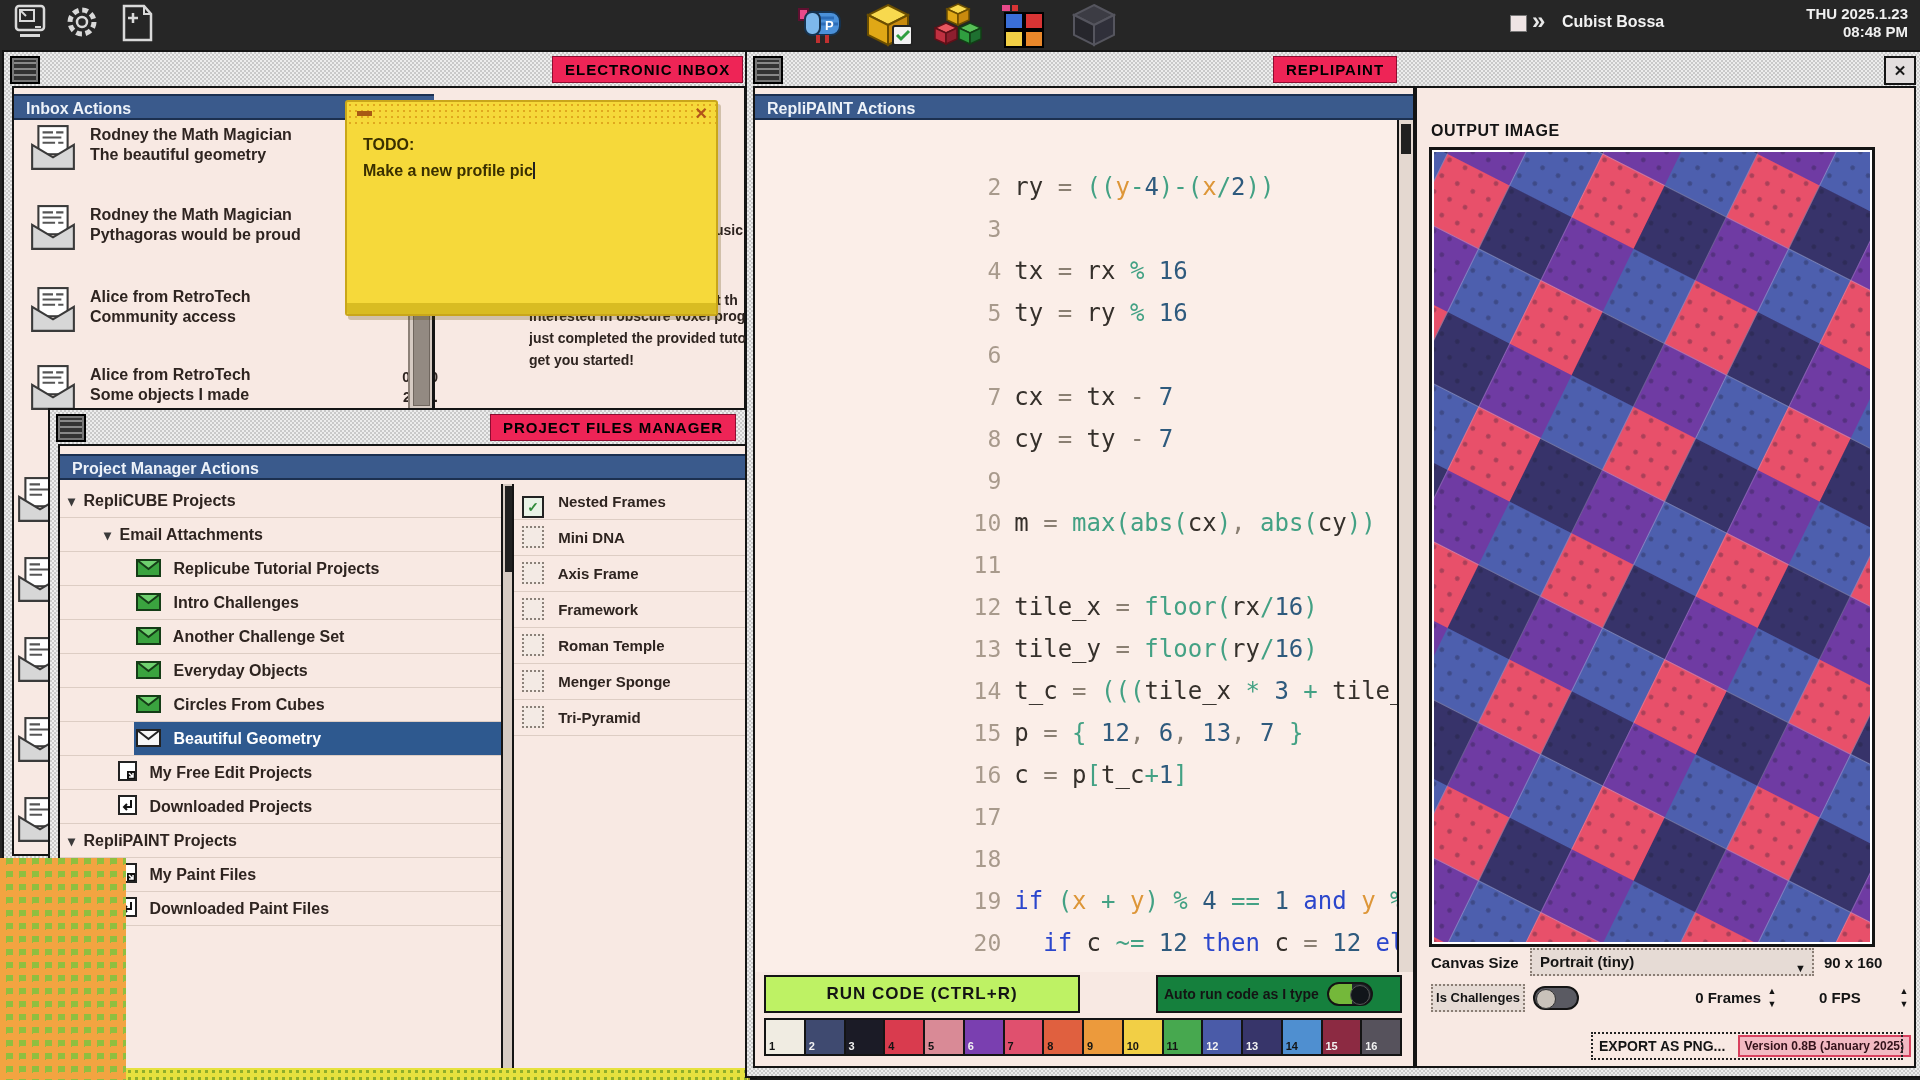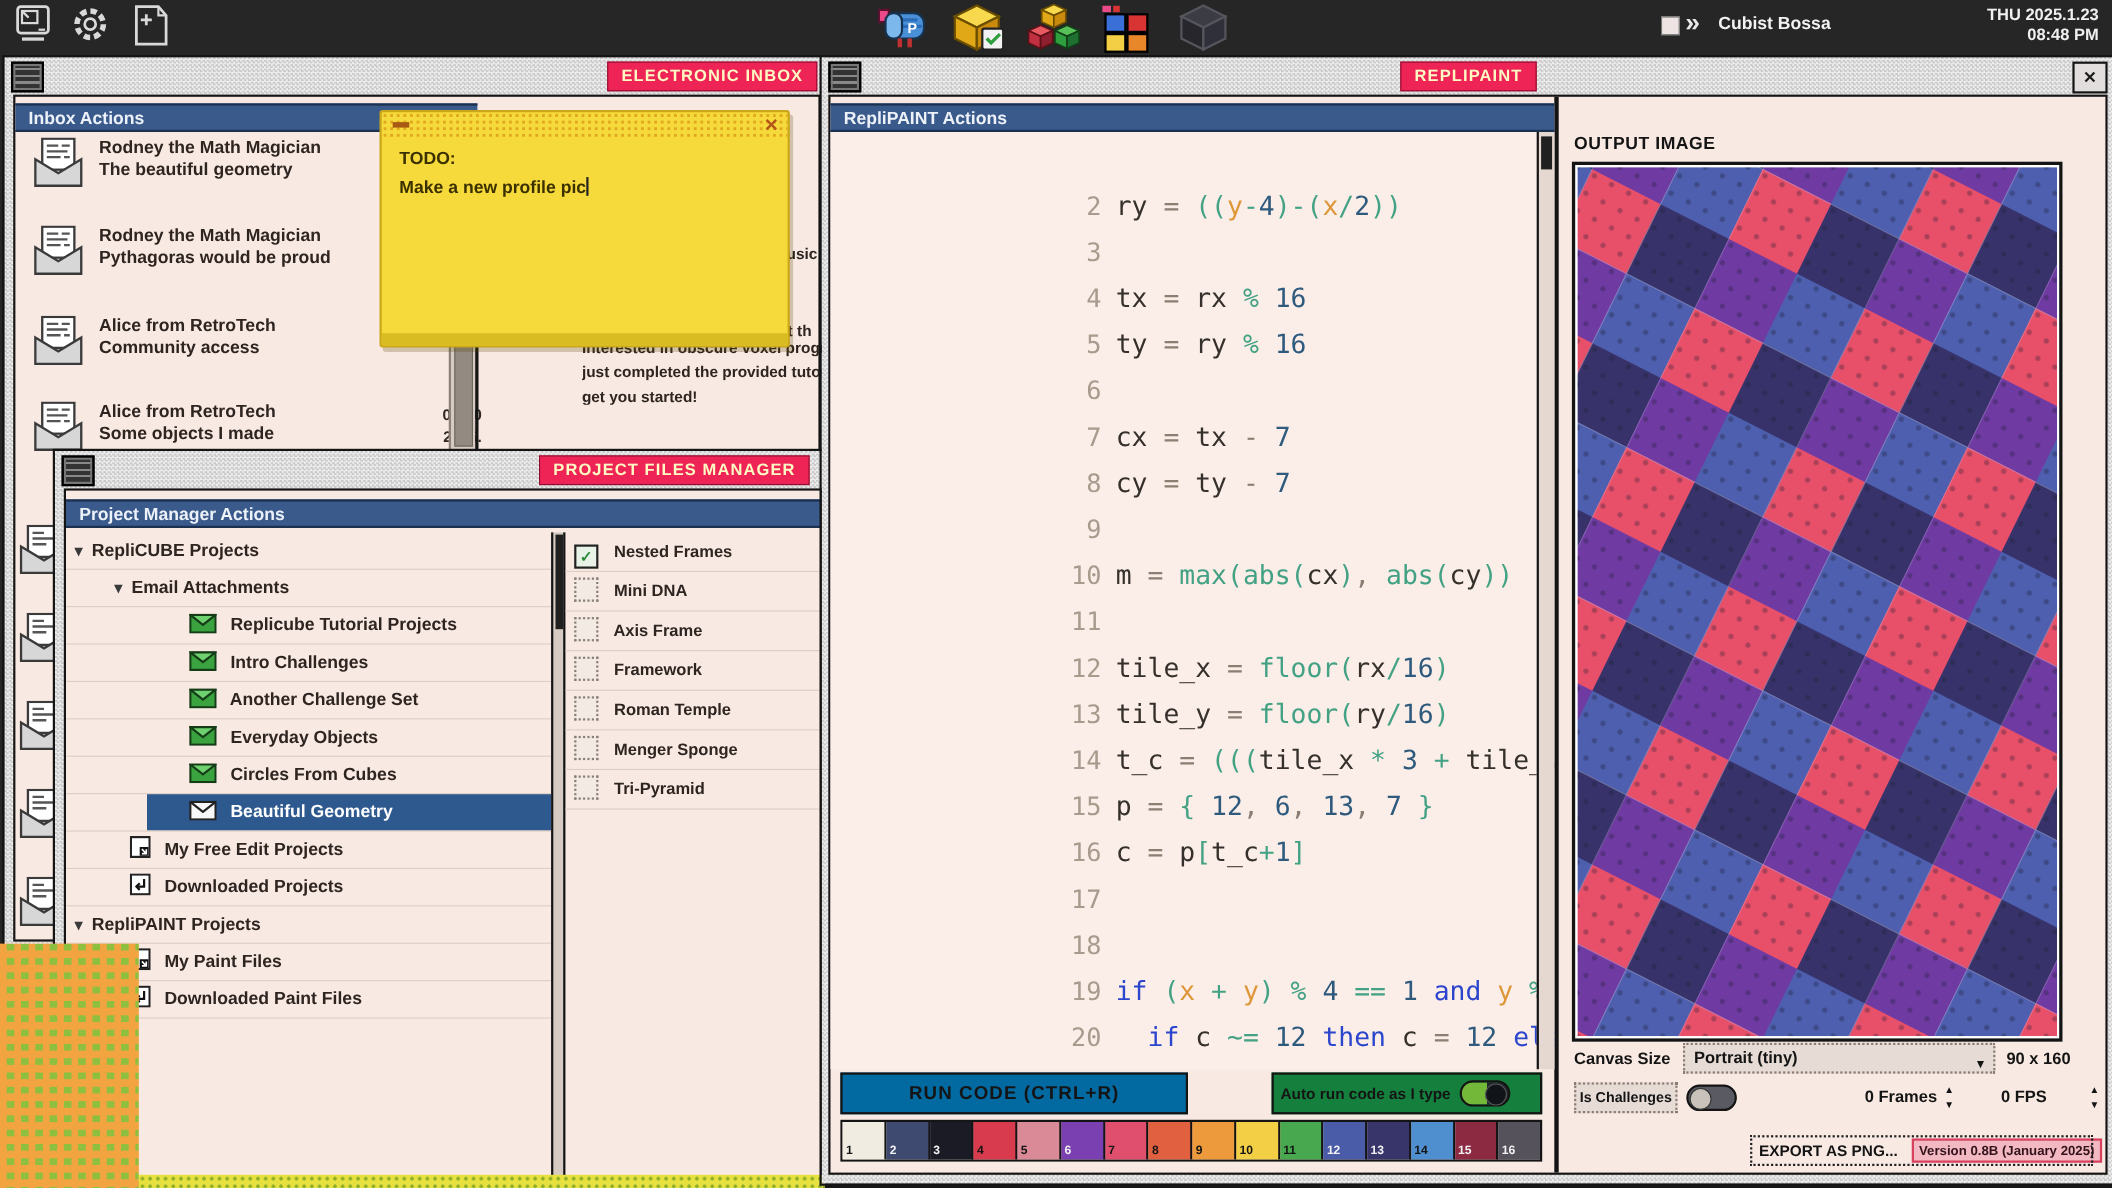--- a/index.html
+++ b/index.html
@@ -10,21 +10,21 @@
   .tb-icon{position:absolute;top:3px}
   .tb-right{position:absolute;right:12px;top:5px;text-align:right;color:#f0f0f0;font-weight:bold;font-size:15px;line-height:18px}
   .tb-music{position:absolute;left:1562px;top:13px;color:#f2f2f2;font-weight:bold;font-size:16px}
   .tb-chev{position:absolute;left:1532px;top:7px;color:#e8e8e8;font-size:24px;font-weight:bold}
   .tb-stop{position:absolute;left:1510px;top:15px;width:15px;height:15px;background:#efe4e4;border:1px solid #777}
   
   .win{position:absolute;border:2px solid #141414;
        background:repeating-conic-gradient(#c9c9c9 0% 25%,#ededed 0% 50%);background-size:4px 4px;
        box-shadow:3px 3px 0 rgba(0,0,0,.35)}
   .titlebar{position:absolute;left:0;top:0;right:0;height:34px}
-  .title-tag{position:absolute;top:4px;background:#ee2456;color:#fef9c3;font-weight:bold;font-size:15px;
+  .title-tag{position:absolute;top:4px;background:#ee2456;color:#000000;font-weight:bold;font-size:15px;
              letter-spacing:1px;padding:4px 12px;border:1px solid #8e0c30}
   .tb-mini{position:absolute;left:6px;top:4px;width:26px;height:24px;background:#3a3a3a;border:2px solid #000;
            box-shadow:inset 0 0 0 2px #777;background-image:repeating-linear-gradient(0deg,#888 0 2px,#333 2px 6px)}
   .win-content{position:absolute;background:#f8e9e3;border:2px solid #141414}
   .menubar{position:absolute;background:#3a5a8c;color:#edf2f9;font-weight:bold;font-size:16px;
            line-height:26px;height:26px;padding-left:12px;border-top:2px solid #1c3050;border-bottom:2px solid #1c3050;box-sizing:border-box}
   
   .win-inbox{left:2px;top:50px;width:746px;height:812px;z-index:10}
   .win-inbox .win-content{left:8px;top:34px;width:730px;height:766px}
   .inb-menubar{left:0;top:6px;width:420px}
@@ -56,21 +56,21 @@
   .trow .chev{display:none;color:#3a3a3a;font-size:14px;margin-right:4px}
   .trow.has-chev .chev{display:inline}
   .ticon{display:none;vertical-align:-3px;margin-right:8px}
   .trow.i-env .ticon-env{display:inline-block}
   .trow.i-envw .ticon-envw{display:inline-block}
   .trow.i-doc .ticon-doc{display:inline-block}
   .trow.i-dl .ticon-dl{display:inline-block}
   .trow.lvl0{padding-left:8px}
   .trow.lvl1{padding-left:44px}
   .trow.lvl1i{padding-left:58px}
-  .trow.lvl2{padding-left:112px}
+  .trow.lvl2{padding-left:76px}
   .trow.sel{background:linear-gradient(90deg,transparent 0 74px,#2e598f 74px);color:#fff}
   .tree-scroll{position:absolute;left:441px;top:38px;width:13px;bottom:0;background:#d6cbc3;border-left:2px solid #141414;border-right:2px solid #141414;box-sizing:border-box}
   .tree-scroll .thumb{position:absolute;left:2px;top:2px;width:7px;height:86px;background:#202020}
   .files{position:absolute;left:454px;top:38px;right:0;bottom:0}
   .frow{position:relative;height:35px;line-height:35px;border-bottom:1px solid #ddcdc4;padding-left:8px;font-weight:bold;font-size:15px;color:#2e2420}
   .cbox{display:inline-block;width:18px;height:18px;border:2px dotted #8a8078;background:#f3eae4;vertical-align:-5px;margin-right:10px;
         text-align:center;line-height:18px;font-size:14px;color:transparent}
   .frow.checked .cbox{border:2px solid #222;background:#e9f2e6;color:#2e8b3a}
   
   .win-rp{left:745px;top:50px;width:1175px;height:1024px;z-index:30}
@@ -81,21 +81,21 @@
   .rp-menubar{left:0;top:6px;width:658px;box-sizing:border-box}
   .editor{position:absolute;left:0;top:32px;width:658px;height:852px;background:#fbeee8;overflow:hidden}
   .code-lines{position:absolute;left:0;top:4px;right:16px}
   .crow{height:42px;line-height:42px;white-space:pre;font-family:"DejaVu Sans Mono",monospace;font-size:24px;color:#35302b}
   .crow.active{background:#e4ddd2}
   .crow .ln{display:inline-block;width:44px;text-align:right;padding-right:13px;color:#a89a8c;font-size:23px}
   .seg.v{color:#35302b}.seg.o{color:#8a7f72}.seg.n{color:#2e5a7d}.seg.x{color:#dd9638}
   .seg.p{color:#43a184}.seg.f{color:#43a184}.seg.k{color:#2b46cc}
   .vscroll{position:absolute;right:0;top:32px;width:16px;height:852px;background:#e4d8d0;border-left:2px solid #141414;box-sizing:border-box}
   .vscroll .thumb{position:absolute;left:2px;top:4px;width:10px;height:30px;background:#202020}
-  .run-btn{position:absolute;left:9px;top:887px;width:316px;height:38px;background:#0369a1;border:2px solid #141414;box-sizing:border-box;
+  .run-btn{position:absolute;left:9px;top:887px;width:316px;height:38px;background:#bef264;border:2px solid #141414;box-sizing:border-box;
            text-align:center;line-height:34px;font-weight:bold;font-size:17px;letter-spacing:1px;color:#141414;cursor:pointer}
   .autorun{position:absolute;left:401px;top:887px;width:246px;height:38px;border:2px solid #141414;box-sizing:border-box;
            background:#15803d;display:flex;align-items:center;padding:0 6px;gap:8px;font-weight:bold;font-size:14px;color:#141414}
   .toggle{position:relative;width:46px;height:24px;border-radius:12px;border:2px solid #141414;box-sizing:border-box;flex:none}
   .toggle .knob{position:absolute;top:1px;width:18px;height:18px;border-radius:50%}
   .toggle.on{background:linear-gradient(90deg,#74b83a 0 55%,#20262c 55%)}
   .toggle.on .knob{right:1px;background:#11151a;border:1px solid #555}
   .toggle.off{background:#5a5a62}
   .toggle.off .knob{left:1px;background:#c9c2ba;border:1px solid #333}
   .palette{position:absolute;left:9px;top:930px;width:638px;height:38px;display:flex;border:2px solid #141414;box-sizing:border-box}

